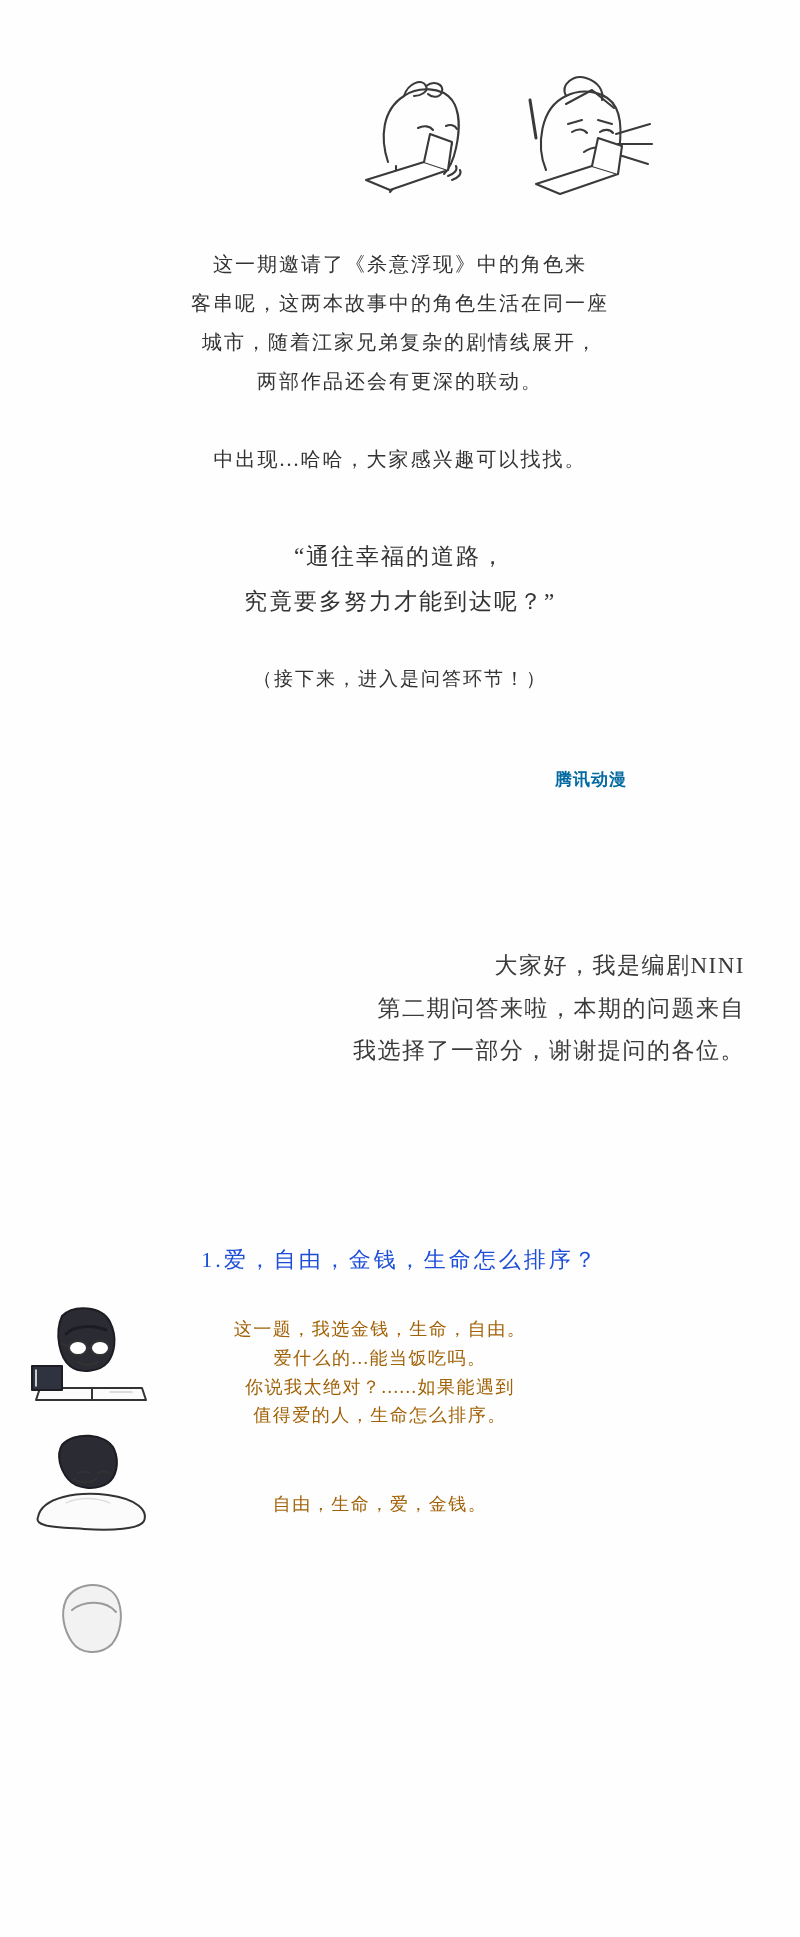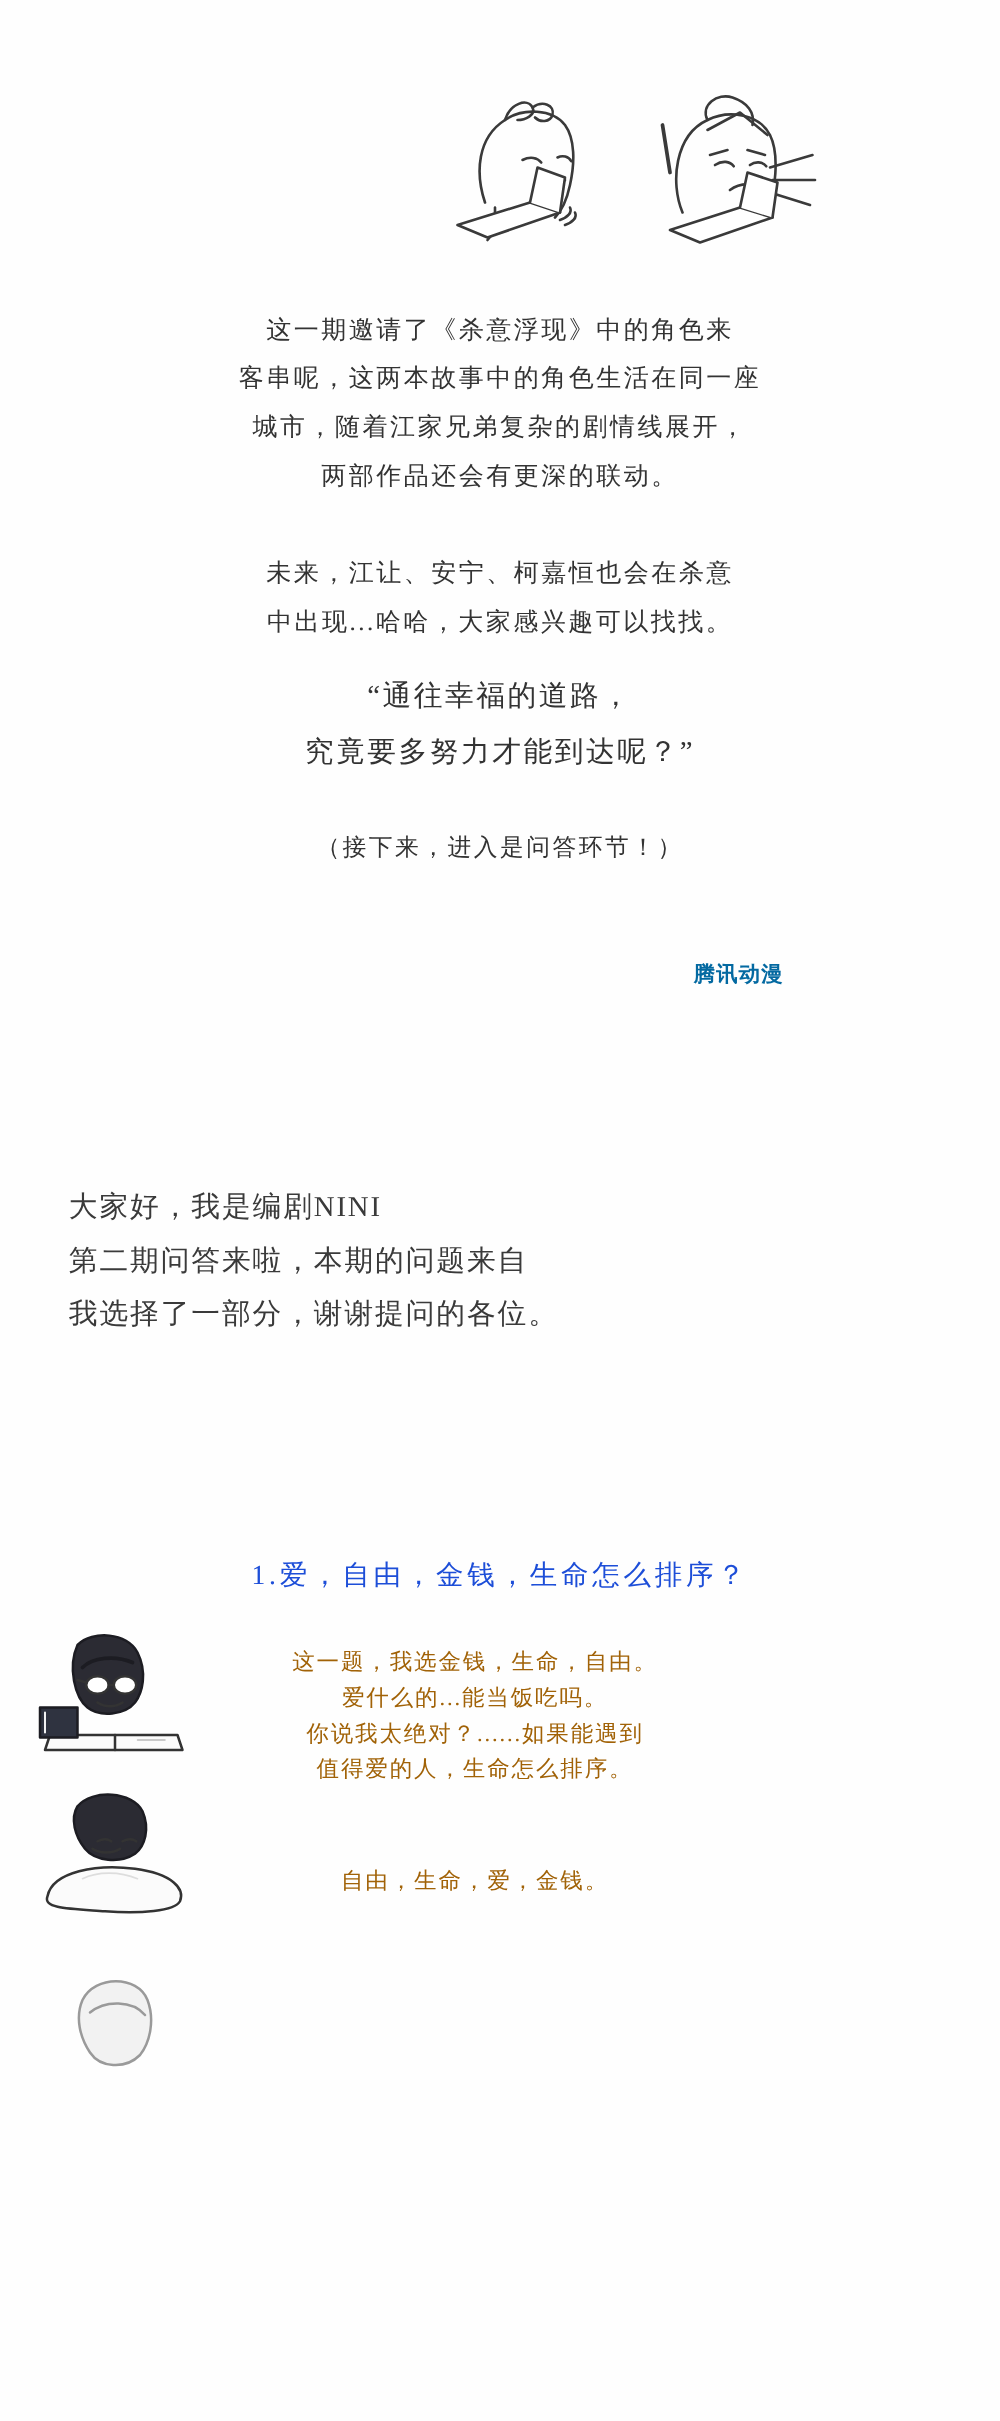--- a/index.html
+++ b/index.html
@@ -65,21 +65,21 @@
     line-height: 24px;
     user-select: none;
   }
 
   
   #para-greeting {
     position: absolute;
     left: 55px;
     top: 945px;
     width: 690px;
-    text-align: left;
+    text-align: right;
     font-size: 23px;
     line-height: 1.85;
     letter-spacing: 1.5px;
     color: #3a3a3a;
   }
   #para-greeting p { margin: 0; }
 
   
   #question-1 {
     position: absolute;
@@ -154,21 +154,20 @@
   </div>
 
   <div class="para" id="para-intro">
     <p>这一期邀请了《杀意浮现》中的角色来</p>
     <p>客串呢，这两本故事中的角色生活在同一座</p>
     <p>城市，随着江家兄弟复杂的剧情线展开，</p>
     <p>两部作品还会有更深的联动。</p>
   </div>
 
   <div class="para" id="para-future">
-    <p>未来，江让、安宁、柯嘉恒也会在杀意</p>
     <p>中出现...哈哈，大家感兴趣可以找找。</p>
   </div>
 
   <div class="para" id="para-quote">
     <p>“通往幸福的道路，</p>
     <p>究竟要多努力才能到达呢？”</p>
   </div>
 
   <div class="para" id="para-next">
     <p>（接下来，进入是问答环节！）</p>

